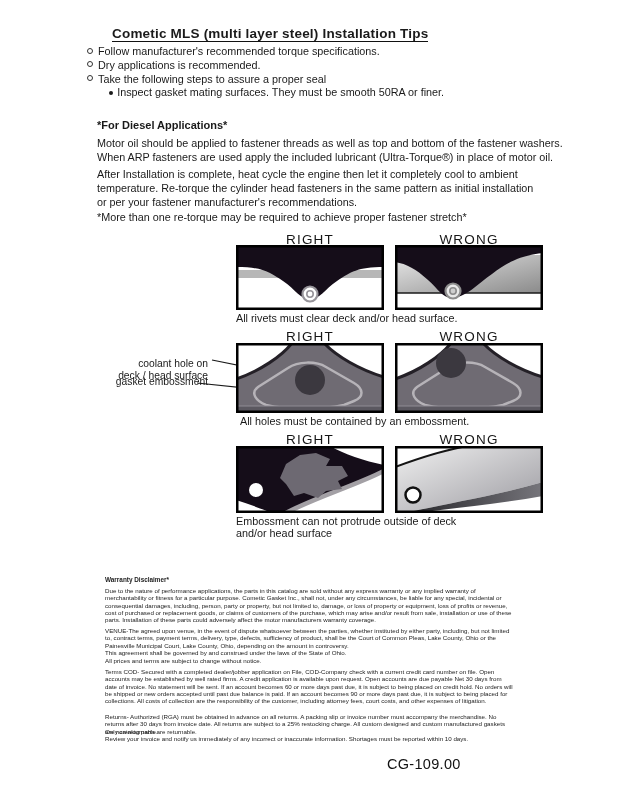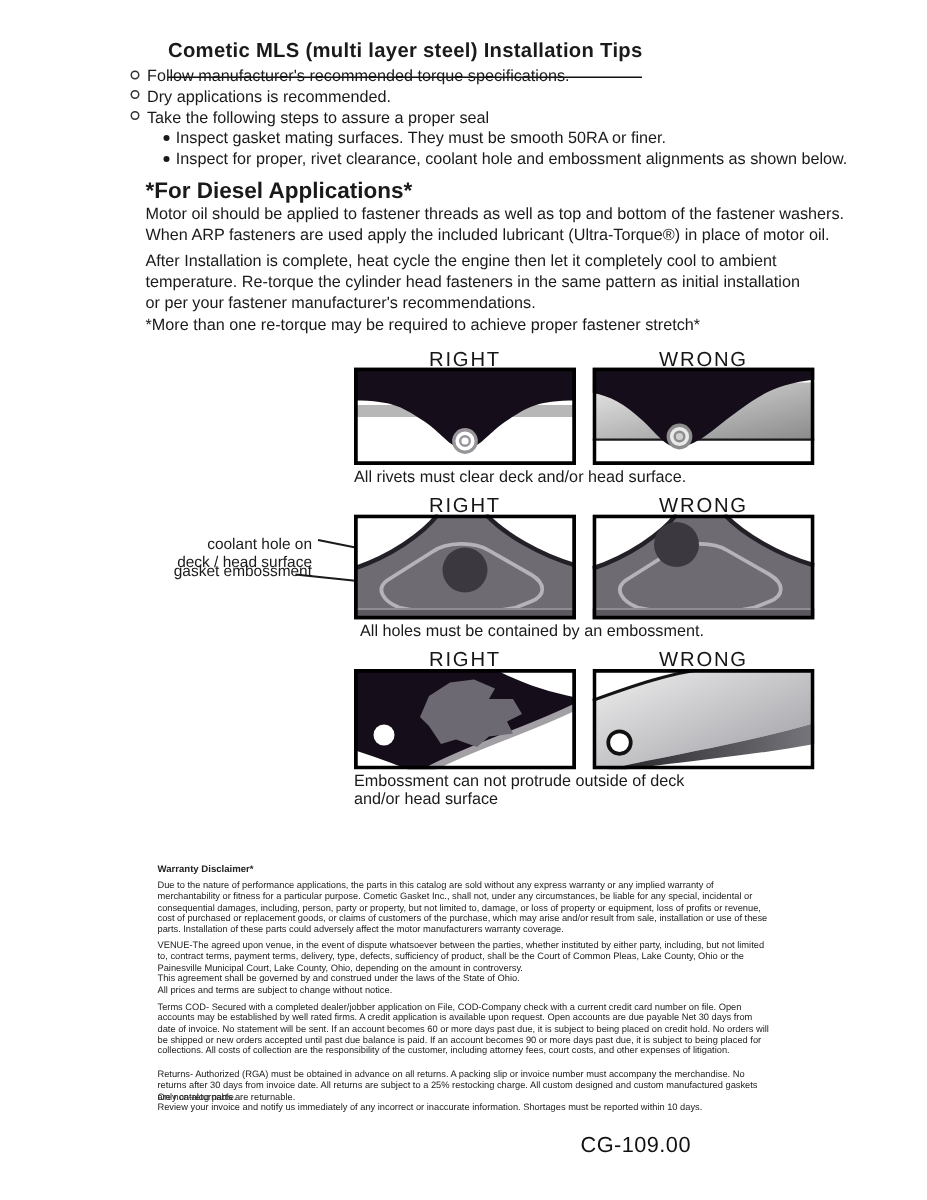--- a/index.html
+++ b/index.html
@@ -4,31 +4,31 @@
 <style>
   html,body{margin:0;padding:0;background:#e9e9e9;}
   .page{
     position:relative;width:618px;height:800px;background:#ffffff;
     font-family:"Liberation Sans",sans-serif;color:#1a1a1a;overflow:hidden;
     margin:0 auto;
   }
   .abs{position:absolute;}
   .title{
     left:112px;top:26px;font-size:13.5px;font-weight:bold;
-    border-bottom:1.6px solid #111;padding-bottom:10px;letter-spacing:.2px;
+    border-bottom:1.6px solid #111;padding-bottom:0;letter-spacing:.2px;
     display:inline-block;white-space:nowrap;
   }
   .bullets{left:87px;top:45px;font-size:10.8px;line-height:13.8px;width:470px;}
   .b-line{white-space:nowrap;}
   .sub{margin-left:22px;}
   .odot{display:inline-block;width:4px;height:4px;border:1.1px solid #333;
     border-radius:50%;margin-right:5px;vertical-align:1.5px;}
   .fdot{display:inline-block;width:4.2px;height:4.2px;background:#1a1a1a;
     border-radius:50%;margin-right:4px;vertical-align:1.5px;}
-  .h2{left:97px;top:119px;font-size:15px;font-weight:bold;}
+  .h2{left:97px;top:119px;font-size:11px;font-weight:bold;}
   .para{left:97px;font-size:10.8px;line-height:14px;width:470px;white-space:pre-line;}
   .p1{top:136px;}
   .p2{top:167px;}
   .note{top:210px;white-space:nowrap;}
   .rw{width:148px;text-align:center;font-size:13.5px;letter-spacing:1.2px;color:#161616;}
   .rw.l{left:236px;} .rw.r{left:395px;}
   .row1h{top:232px;} .row2h{top:329px;} .row3h{top:432px;}
   .panel{display:block;}
   .pn1l{left:236px;top:245px;} .pn1r{left:395px;top:245px;}
   .pn2l{left:236px;top:343px;} .pn2r{left:395px;top:343px;}
@@ -51,21 +51,20 @@
 
 <div class="page">
 
   <div class="abs title">Cometic MLS (multi layer steel) Installation Tips</div>
 
   <div class="abs bullets">
     <div class="b-line"><span class="odot"></span><span>Follow manufacturer's recommended torque specifications.</span></div>
     <div class="b-line"><span class="odot"></span><span>Dry applications is recommended.</span></div>
     <div class="b-line"><span class="odot"></span><span>Take the following steps to assure a proper seal</span></div>
     <div class="b-line sub"><span class="fdot"></span><span>Inspect gasket mating surfaces.  They must be smooth 50RA or finer.</span></div>
-    <div class="b-line sub"><span class="fdot"></span><span>Inspect for proper, rivet clearance, coolant hole and embossment alignments as shown below.</span></div>
   </div>
 
   <div class="abs h2">*For Diesel Applications*</div>
   <div class="abs para p1">Motor oil should be applied to fastener threads as well as top and bottom of the fastener washers.
 When ARP fasteners are used apply the included lubricant (Ultra-Torque®) in place of motor oil.</div>
   <div class="abs para p2">After Installation is complete, heat cycle the engine then let it completely cool to ambient
 temperature. Re-torque the cylinder head fasteners in the same pattern as initial installation
 or per your fastener manufacturer's recommendations.</div>
   <div class="abs para note">*More than one re-torque may be required to achieve proper fastener stretch*</div>
 

